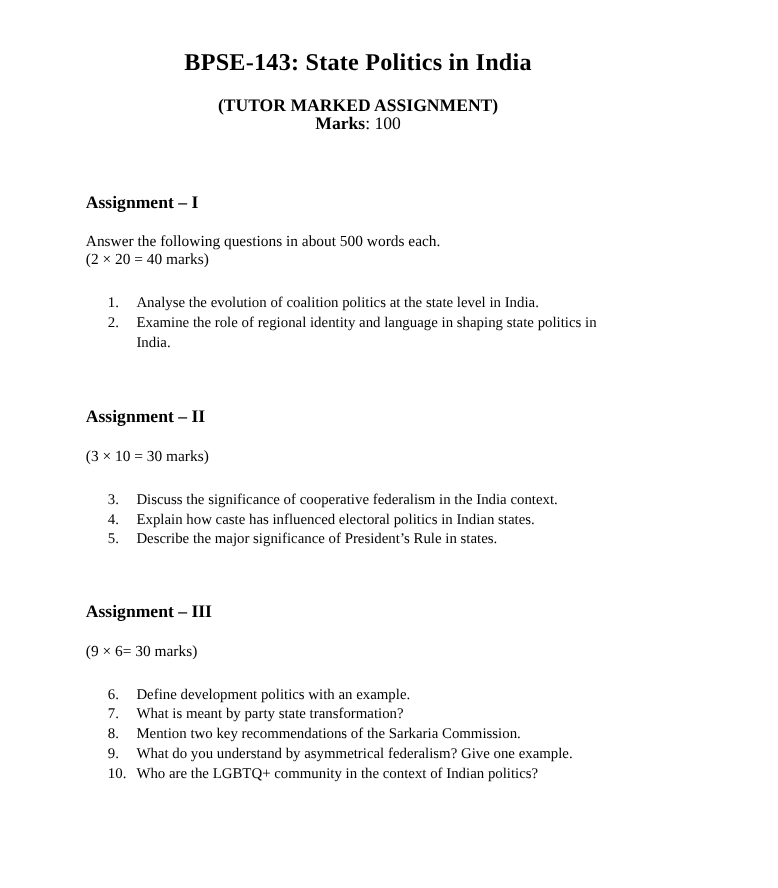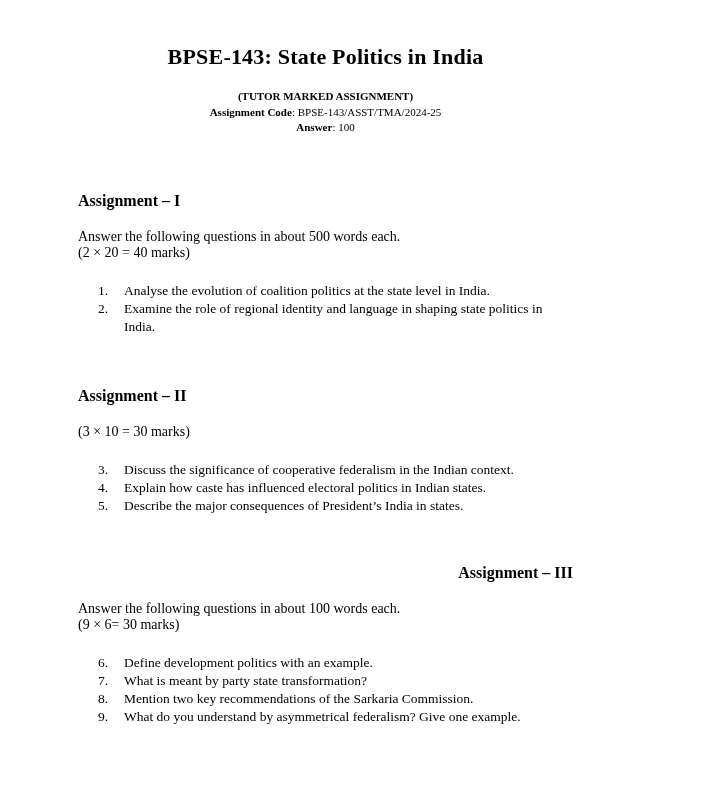--- a/index.html
+++ b/index.html
@@ -22,36 +22,36 @@
     padding-top: 44px;
   }
   .doc-title {
     font-size: 22px;
     line-height: 26px;
     font-weight: bold;
     letter-spacing: 0.2px;
   }
   .doc-meta {
     margin-top: 19px;
-    font-size: 11px;
+    font-size: 16px;
     line-height: 15.5px;
   }
   .doc-meta .b { font-weight: bold; }
   .content {
     padding: 0 78px 0 78px;
   }
   .section-heading {
     font-size: 16px;
     line-height: 18px;
     font-weight: bold;
     margin: 0;
   }
   .sec1 .section-heading { margin-top: 56px; }
   .sec2 .section-heading { margin-top: 51px; }
-  .sec3 .section-heading { margin-top: 49px; text-align: right; }
+  .sec3 .section-heading { margin-top: 49px; }
   .instruction {
     margin-top: 19px;
     font-size: 14px;
     line-height: 16px;
     font-weight: normal;
   }
   .q-list {
     margin-top: 21px;
   }
   .q {
@@ -70,22 +70,21 @@
 </style>
 </head>
 <body>
 
 <div class="page">
 
   <div class="header">
     <div class="doc-title">BPSE-143: State Politics in India</div>
     <div class="doc-meta">
       <div class="b">(TUTOR MARKED ASSIGNMENT)</div>
-      <div><span class="b">Assignment Code</span><span>: BPSE-143/ASST/TMA/2024-25</span></div>
-      <div><span class="b">Answer</span><span>: 100</span></div>
+      <div><span class="b">Marks</span><span>: 100</span></div>
     </div>
   </div>
 
   <div class="content">
 
     <section class="sec1">
       <h2 class="section-heading">Assignment – I</h2>
       <div class="instruction">
         <div>Answer the following questions in about 500 words each.</div>
         <div>(2 × 20 = 40 marks)</div>
@@ -103,53 +102,56 @@
     </section>
 
     <section class="sec2">
       <h2 class="section-heading">Assignment – II</h2>
       <div class="instruction">
         <div>(3 × 10 = 30 marks)</div>
       </div>
       <div class="q-list">
         <div class="q">
           <span class="q-num">3.</span>
-          <span class="q-text">Discuss the significance of cooperative federalism in the Indian context.</span>
+          <span class="q-text">Discuss the significance of cooperative federalism in the India context.</span>
         </div>
         <div class="q">
           <span class="q-num">4.</span>
           <span class="q-text">Explain how caste has influenced electoral politics in Indian states.</span>
         </div>
         <div class="q">
           <span class="q-num">5.</span>
-          <span class="q-text">Describe the major consequences of President’s India in states.</span>
+          <span class="q-text">Describe the major significance of President’s Rule in states.</span>
         </div>
       </div>
     </section>
 
     <section class="sec3">
       <h2 class="section-heading">Assignment – III</h2>
       <div class="instruction">
-        <div>Answer the following questions in about 100 words each.</div>
         <div>(9 × 6= 30 marks)</div>
       </div>
       <div class="q-list">
         <div class="q">
           <span class="q-num">6.</span>
           <span class="q-text">Define development politics with an example.</span>
         </div>
         <div class="q">
           <span class="q-num">7.</span>
           <span class="q-text">What is meant by party state transformation?</span>
         </div>
         <div class="q">
           <span class="q-num">8.</span>
           <span class="q-text">Mention two key recommendations of the Sarkaria Commission.</span>
         </div>
         <div class="q">
           <span class="q-num">9.</span>
           <span class="q-text">What do you understand by asymmetrical federalism? Give one example.</span>
         </div>
+        <div class="q">
+          <span class="q-num">10.</span>
+          <span class="q-text">Who are the LGBTQ+ community in the context of Indian politics?</span>
+        </div>
       </div>
     </section>
 
   </div>
 </div>
 
 </body></html>

